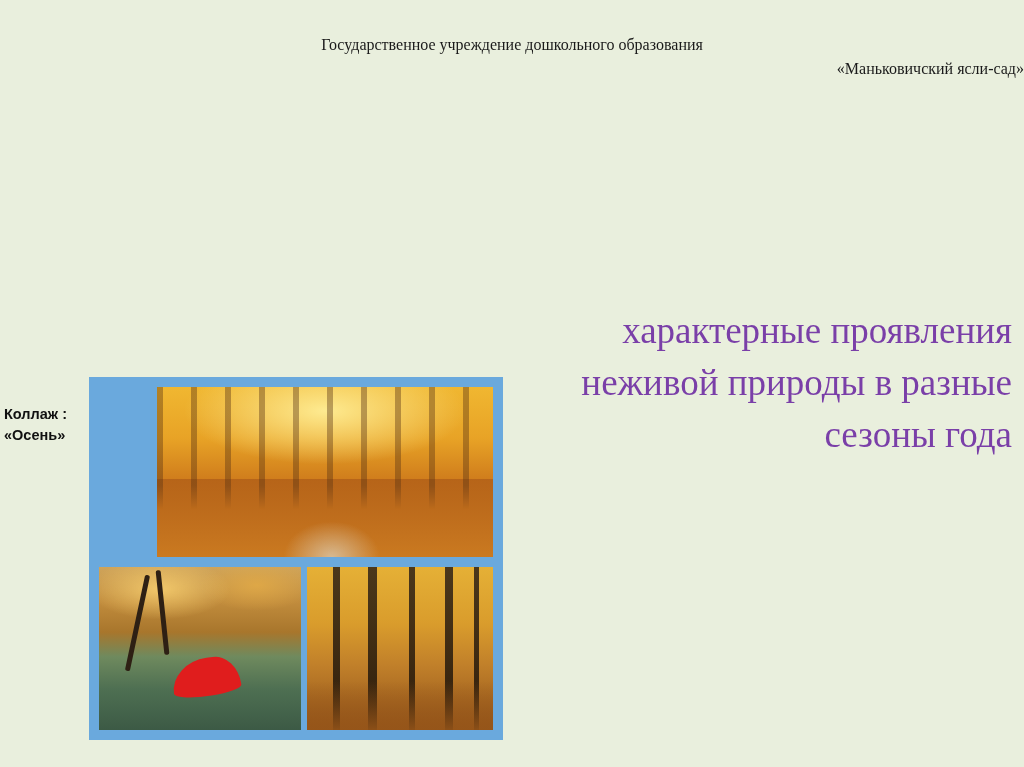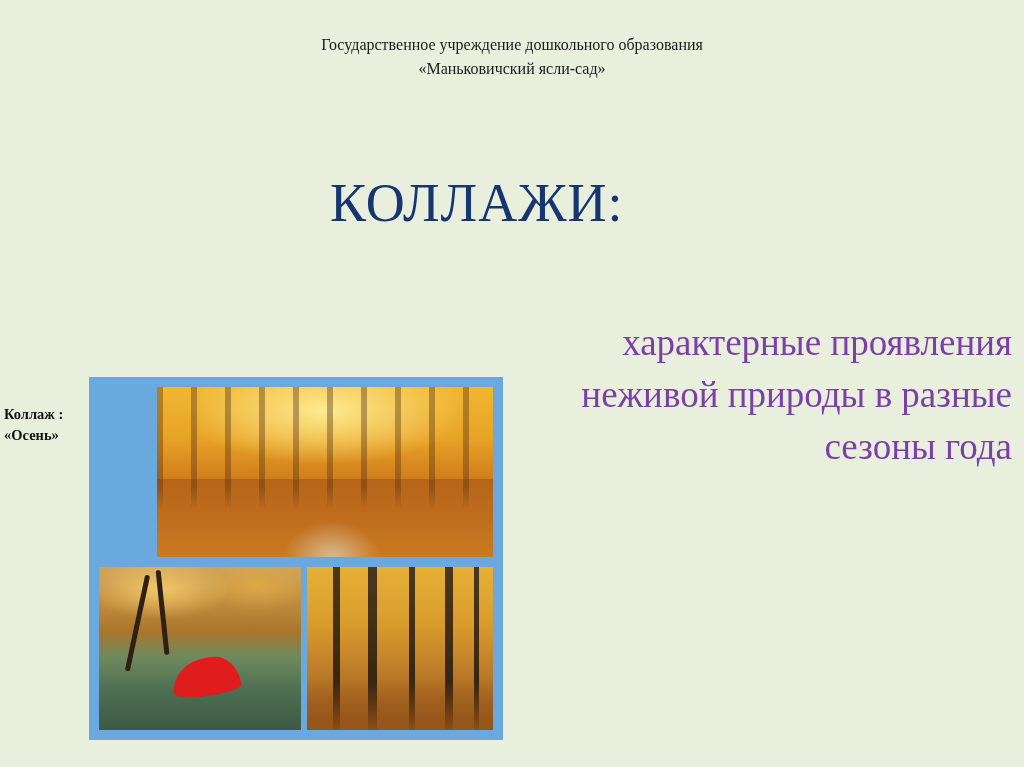--- a/index.html
+++ b/index.html
@@ -26,21 +26,21 @@
     top: 33px;
     left: 0;
     width: 100%;
     text-align: center;
     font-family: "Liberation Serif", serif;
     font-size: 16px;
     line-height: 24px;
     color: #1a1a1a;
     font-weight: 400;
   }
-  .header .line2 { display: block; }
+  .header .line2 { display: block; text-align: right; }
 
   
   .title {
     position: absolute;
     top: 172px;
     left: 330px;
     font-family: "Liberation Serif", serif;
     font-size: 54px;
     line-height: 62px;
     color: #173570;
@@ -51,30 +51,29 @@
   .subtitle {
     position: absolute;
     top: 305px;
     left: 512px;
     width: 500px;
     text-align: right;
     font-family: "Liberation Serif", serif;
     font-size: 37px;
     line-height: 52px;
     color: #7a3fa8;
-    margin-top: 12px;
   }
 
   
   .caption {
     position: absolute;
     left: 4px;
     top: 404px;
     width: 82px;
-    font-family: Liberation Serif, serif;
+    font-family: Liberation Sans, sans-serif;
     font-size: 14.5px;
     line-height: 21px;
     font-weight: bold;
     color: #111;
   }
 
   
   .collage {
     position: absolute;
     left: 89px;
@@ -176,21 +175,20 @@
 </head>
 <body>
 
 <div class="slide">
 
   <div class="header">
     <span>Государственное учреждение дошкольного образования</span>
     <span class="line2">«Маньковичский ясли-сад»</span>
   </div>
 
-  <div class="title">КОЛЛАЖИ:</div>
 
   <div class="subtitle">характерные проявления неживой природы в разные сезоны года</div>
 
   <div class="caption">
     <div>Коллаж :</div>
     <div>«Осень»</div>
   </div>
 
   <div class="collage">
 

